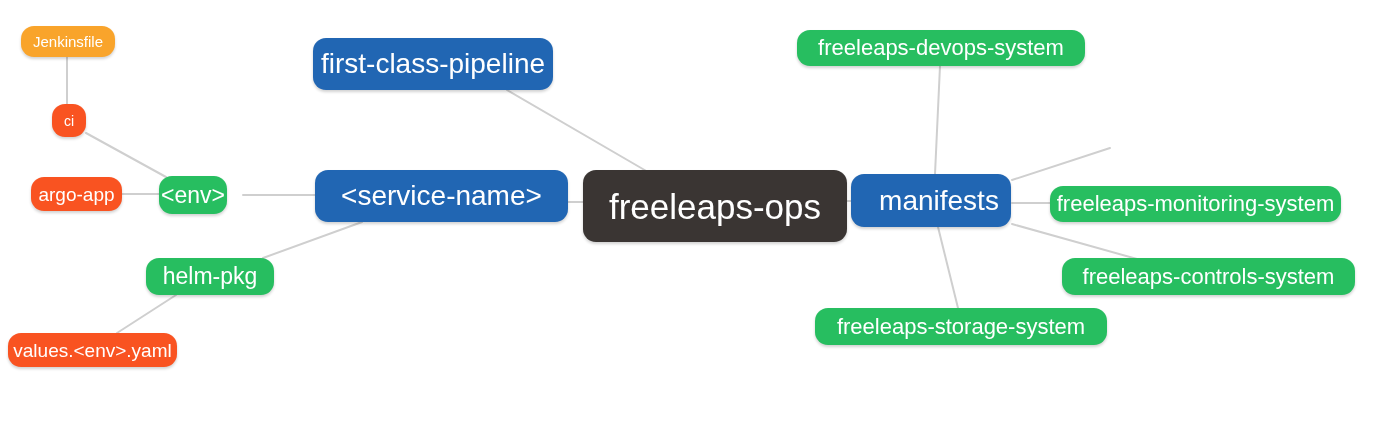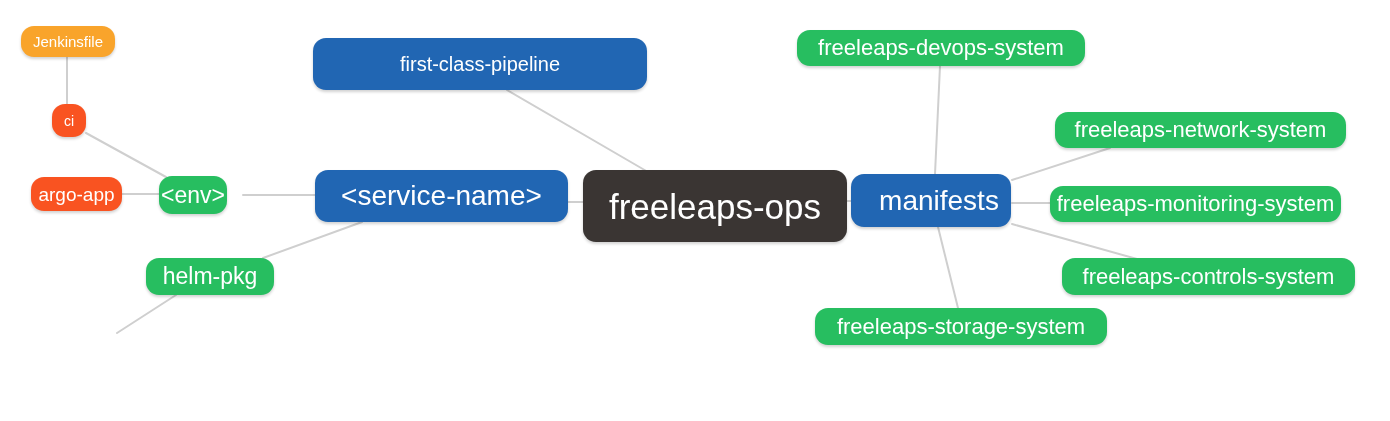--- a/index.html
+++ b/index.html
@@ -62,23 +62,23 @@
     <line x1="1012" y1="203" x2="1050" y2="203"></line>
     <line x1="1012" y1="224" x2="1137" y2="259"></line>
     <line x1="938" y1="227" x2="958" y2="308"></line>
   </svg>
 
   <div class="node" style="left: 21px; top: 26px; width: 94px; height: 31px; font-size: 15px; background-color: rgb(249, 164, 43);">Jenkinsfile</div>
   <div class="node" style="left: 52px; top: 104px; width: 34px; height: 33px; font-size: 14px; background-color: rgb(249, 83, 33);">ci</div>
   <div class="node" style="left: 31px; top: 177px; width: 91px; height: 34px; font-size: 19px; background-color: rgb(249, 83, 33);">argo-app</div>
   <div class="node" style="left: 159px; top: 176px; width: 68px; height: 38px; font-size: 23px; background-color: rgb(39, 190, 96); text-align: right;">&lt;env&gt;</div>
   <div class="node" style="left: 146px; top: 258px; width: 128px; height: 37px; font-size: 23px; background-color: rgb(39, 190, 96);">helm-pkg</div>
-  <div class="node" style="left: 313px; top: 38px; width: 334px; height: 52px; font-size: 20px; background-color: rgb(33, 102, 179); text-align: right;">first-class-pipeline</div>
+  <div class="node" style="left: 8px; top: 333px; width: 169px; height: 34px; font-size: 19px; background-color: rgb(249, 83, 33);">values.&lt;env&gt;.yaml</div>
+  <div class="node" style="left: 313px; top: 38px; width: 240px; height: 52px; font-size: 28px; background-color: rgb(33, 102, 179); text-align: right;">first-class-pipeline</div>
   <div class="node" style="left: 315px; top: 170px; width: 253px; height: 52px; font-size: 28px; background-color: rgb(33, 102, 179);">&lt;service-name&gt;</div>
   <div class="node" style="left: 583px; top: 170px; width: 264px; height: 72px; font-size: 35px; background-color: rgb(58, 53, 51);">freeleaps-ops</div>
   <div class="node" style="left: 851px; top: 174px; width: 160px; height: 53px; font-size: 28px; background-color: rgb(33, 102, 179); padding-left: 16px;">manifests</div>
   <div class="node" style="left: 797px; top: 30px; width: 288px; height: 36px; font-size: 22px; background-color: rgb(39, 190, 96);">freeleaps-devops-system</div>
-  <div class="node" style="left: 1055px; top: 112px; width: 291px; height: 36px; font-size: 22px; background-color: rgb(39, 190, 96);">freeleaps-network-system</div>
   <div class="node" style="left: 1050px; top: 186px; width: 291px; height: 36px; font-size: 22px; background-color: rgb(39, 190, 96);">freeleaps-monitoring-system</div>
   <div class="node" style="left: 1062px; top: 258px; width: 293px; height: 37px; font-size: 22px; background-color: rgb(39, 190, 96);">freeleaps-controls-system</div>
   <div class="node" style="left: 815px; top: 308px; width: 292px; height: 37px; font-size: 22px; background-color: rgb(39, 190, 96);">freeleaps-storage-system</div>
 
 </div>
 
 </body></html>

